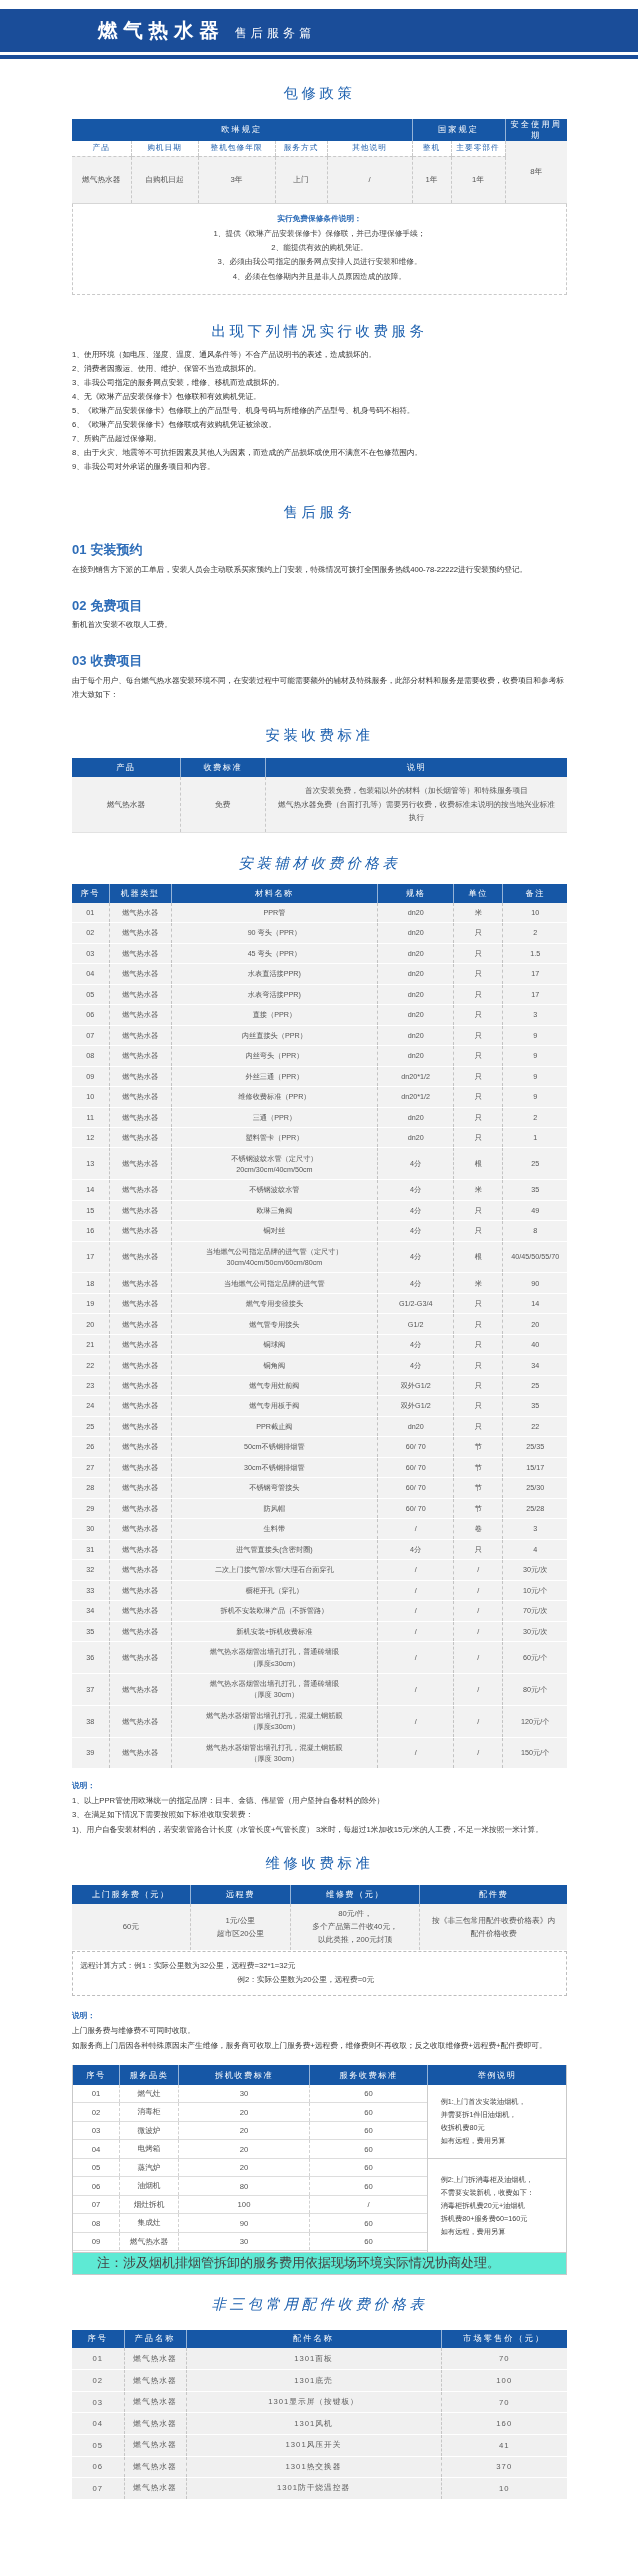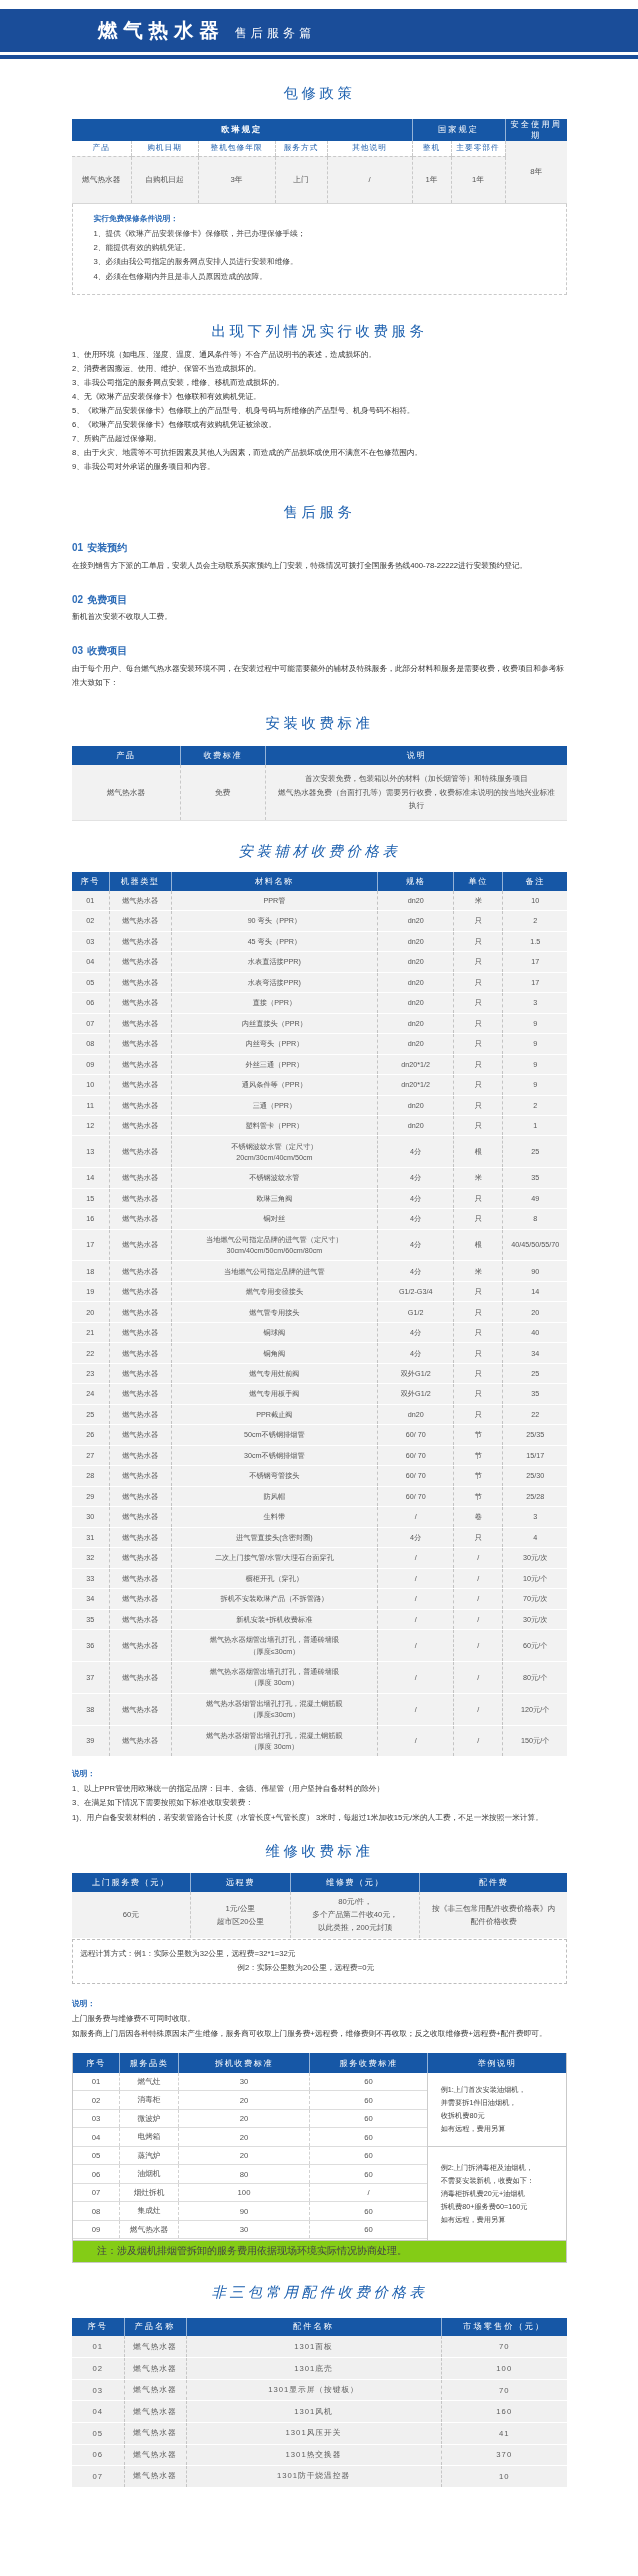--- a/index.html
+++ b/index.html
@@ -15,36 +15,36 @@
 
   .sec-title { color:#1b5fae; font-size:14.4px; letter-spacing:3.6px; text-align:center; font-weight:500; }
 
   table { border-collapse:collapse; width:495px; table-layout:fixed; }
   th { font-weight:normal; }
   .thead-blue th { background:#1657a6; color:#fff; font-size:8.2px; letter-spacing:1.5px; border-left:0.5px solid rgba(255,255,255,.55); height:18.5px; }
   .thead-blue th:first-child { border-left:none; }
 
   
   .w-ghead th { background:#1657a6; color:#fff; font-size:8.2px; letter-spacing:2.1px; height:17.5px; border-left:0.5px solid rgba(255,255,255,.55); }
-  .w-ghead th:first-child { border-left:none;font-weight:bold; }
+  .w-ghead th:first-child { border-left:none; }
   .w-sub th { background:#fff; color:#2563ae; font-size:7.7px; height:15.5px; letter-spacing:1px;
               border-left:0.5px dashed #c9c9c9; border-bottom:0.5px dashed #c9c9c9; }
   .w-sub th:first-child { border-left:none; }
   .w-data td { background:#f2f2f2; color:#555; font-size:7.7px; height:47px; text-align:center; border-left:0.5px dashed #c9c9c9; }
   .w-data td:first-child { border-left:none; }
   .safe-cell { background:#f2f2f2 !important; color:#555; font-size:7.7px; text-align:center; border-left:0.5px dashed #c9c9c9; }
   .warranty-tbl { border-bottom:0.5px solid #d6d6d6; }
 
-  .notes-box { border:0.5px dashed #c9c9c9; border-top:none; padding:8.2px 20.6px 9.3px; }
+  .notes-box { border:0.5px dashed #c9c9c9; border-top:none; padding:8.2px 20.6px 9.3px;text-align:center; }
   .notes-title { color:#2e6db8; font-weight:bold; font-size:7.7px; line-height:14.4px; }
   .note-line { font-size:7.7px; color:#444; line-height:14.4px; }
 
   .plist .note-line { color:#333; line-height:14px; }
 
-  .blk-head { color:#2e6db8; font-weight:bold; font-size:10px; }
+  .blk-head { color:#2e6db8; font-weight:bold; font-size:13px; }
   .blk-head .no { margin-right:4.1px; }
   .blk-body { font-size:7.7px; color:#333; line-height:14.4px; margin-top:3.6px; }
 
   
   .install-tbl td { background:#f2f2f2; color:#555; font-size:7.7px; text-align:center; height:56px;
                     border-left:0.5px dashed #c9c9c9; white-space:pre-line; line-height:13.4px; }
   .install-tbl td:first-child { border-left:none; }
   .install-tbl { border-bottom:0.5px solid #e2e2e2; }
 
   
@@ -72,21 +72,21 @@
   .dw0{width:46px;} .dw1{width:59px;} .dw2{width:131px;} .dw3{width:118px;} .dw4{width:139px;}
   .dis-body { display:flex; }
   .dis-left { width:355px; }
   .dis-row { display:flex; height:18.5px; border-bottom:0.5px solid #ddd; align-items:center; text-align:center; font-size:7.7px; color:#555; }
   .dis-row > div { border-left:0.5px dashed #d2d2d2; height:100%; display:flex; align-items:center; justify-content:center; }
   .dis-row > div:first-child { border-left:none; }
   .dis-right { width:139px; border-left:0.5px solid #ccc; }
   .ex { padding:4.1px 3.1px 4.1px 12.4px; font-size:7.2px; color:#444; line-height:13px; white-space:pre-line; display:flex; align-items:center; text-align:left; }
   .ex1 { height:74px; border-bottom:0.5px solid #ccc; }
   .ex2 { height:93px; }
-  .dis-note { background:#84cc16; border-top:0.5px solid #c9c9c9; height:21.6px; display:flex; align-items:center; padding-left:24px; font-size:10px; color:#444; }
+  .dis-note { background:#5eead4; border-top:0.5px solid #c9c9c9; height:21.6px; display:flex; align-items:center; padding-left:24px; font-size:13px; color:#444; }
 
   
   .parts-tbl th { letter-spacing:2.1px; }
   .parts-tbl td { background:#f0f0f0; color:#5d5d5d; font-size:7.7px; letter-spacing:1px; text-align:center;
                   height:21.6px; border-bottom:1.5px solid #fff; border-left:0.5px dashed #c6c6c6; }
   .parts-tbl td:first-child { border-left:none; }
 
   
   .mt48{margin-top:25px;} .mt30{margin-top:15.5px;} .mt52{margin-top:27px;} .mt14{margin-top:7.2px;}
   .mt56{margin-top:29px;} .mt22{margin-top:11.3px;} .mt38{margin-top:19.6px;} .mt44{margin-top:23px;}
@@ -317,21 +317,21 @@
             <td>燃气热水器</td>
             <td class="name">外丝三通（PPR）</td>
             <td>dn20*1/2</td>
             <td>只</td>
             <td>9</td>
           </tr>
 
           <tr>
             <td>10</td>
             <td>燃气热水器</td>
-            <td class="name">通风条件等（PPR）</td>
+            <td class="name">维修收费标准（PPR）</td>
             <td>dn20*1/2</td>
             <td>只</td>
             <td>9</td>
           </tr>
 
           <tr>
             <td>11</td>
             <td>燃气热水器</td>
             <td class="name">三通（PPR）</td>
             <td>dn20</td>

